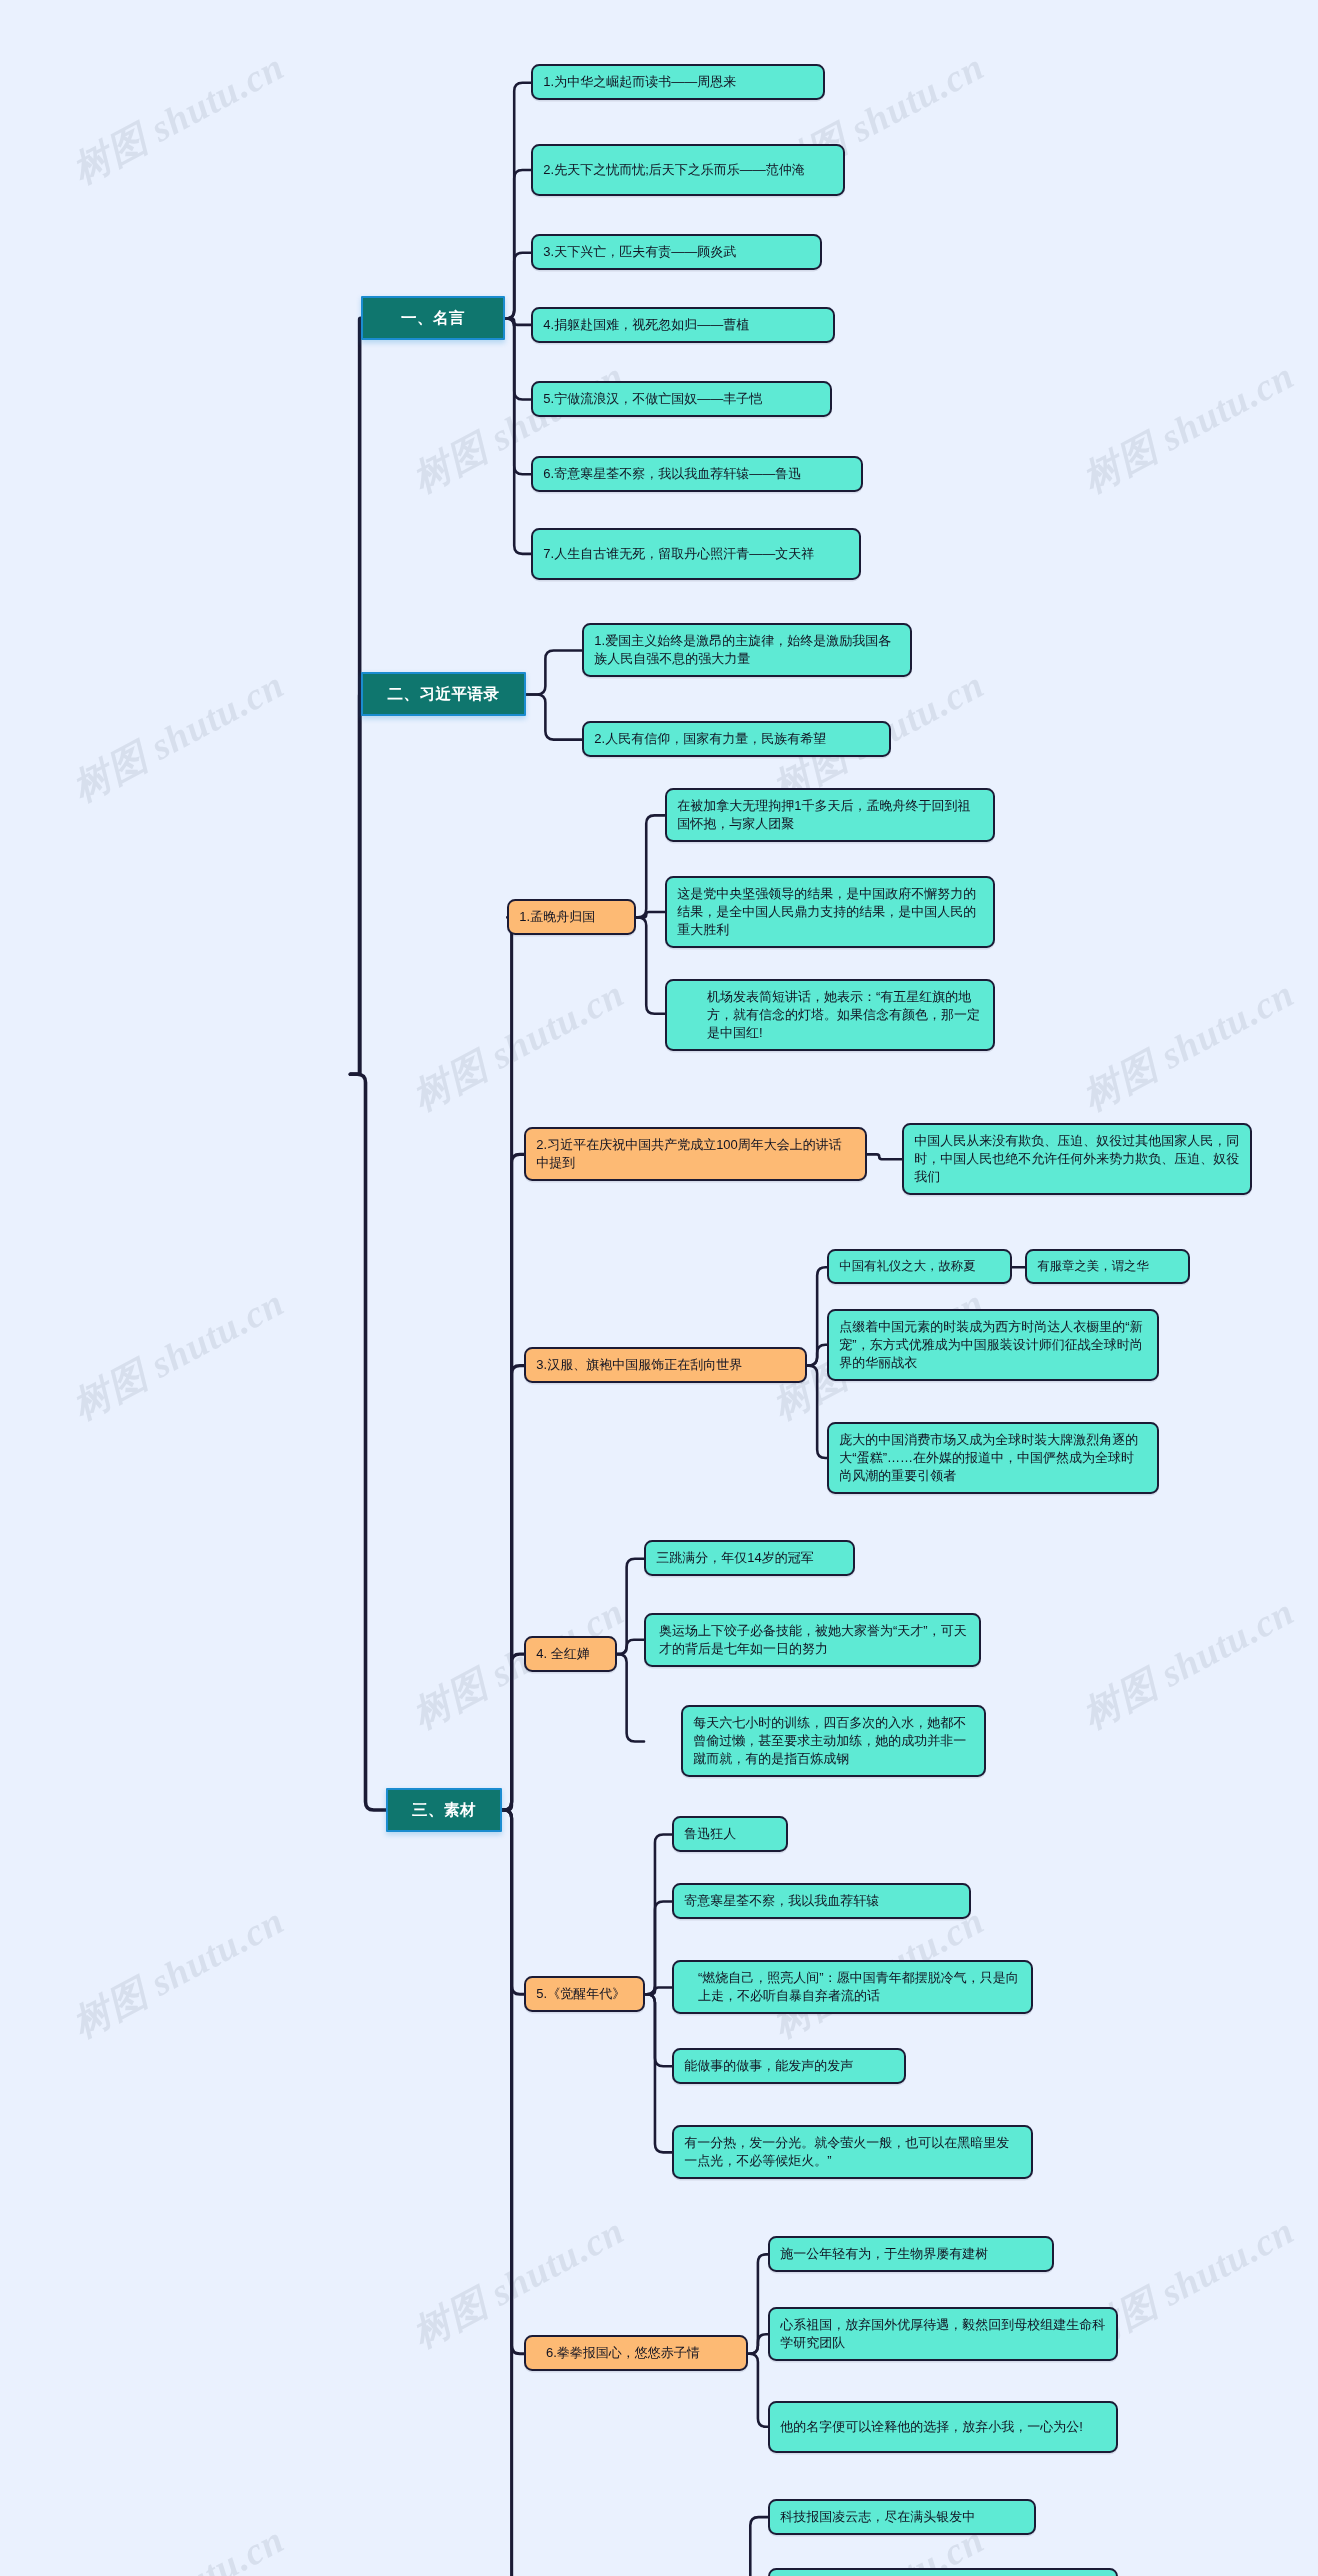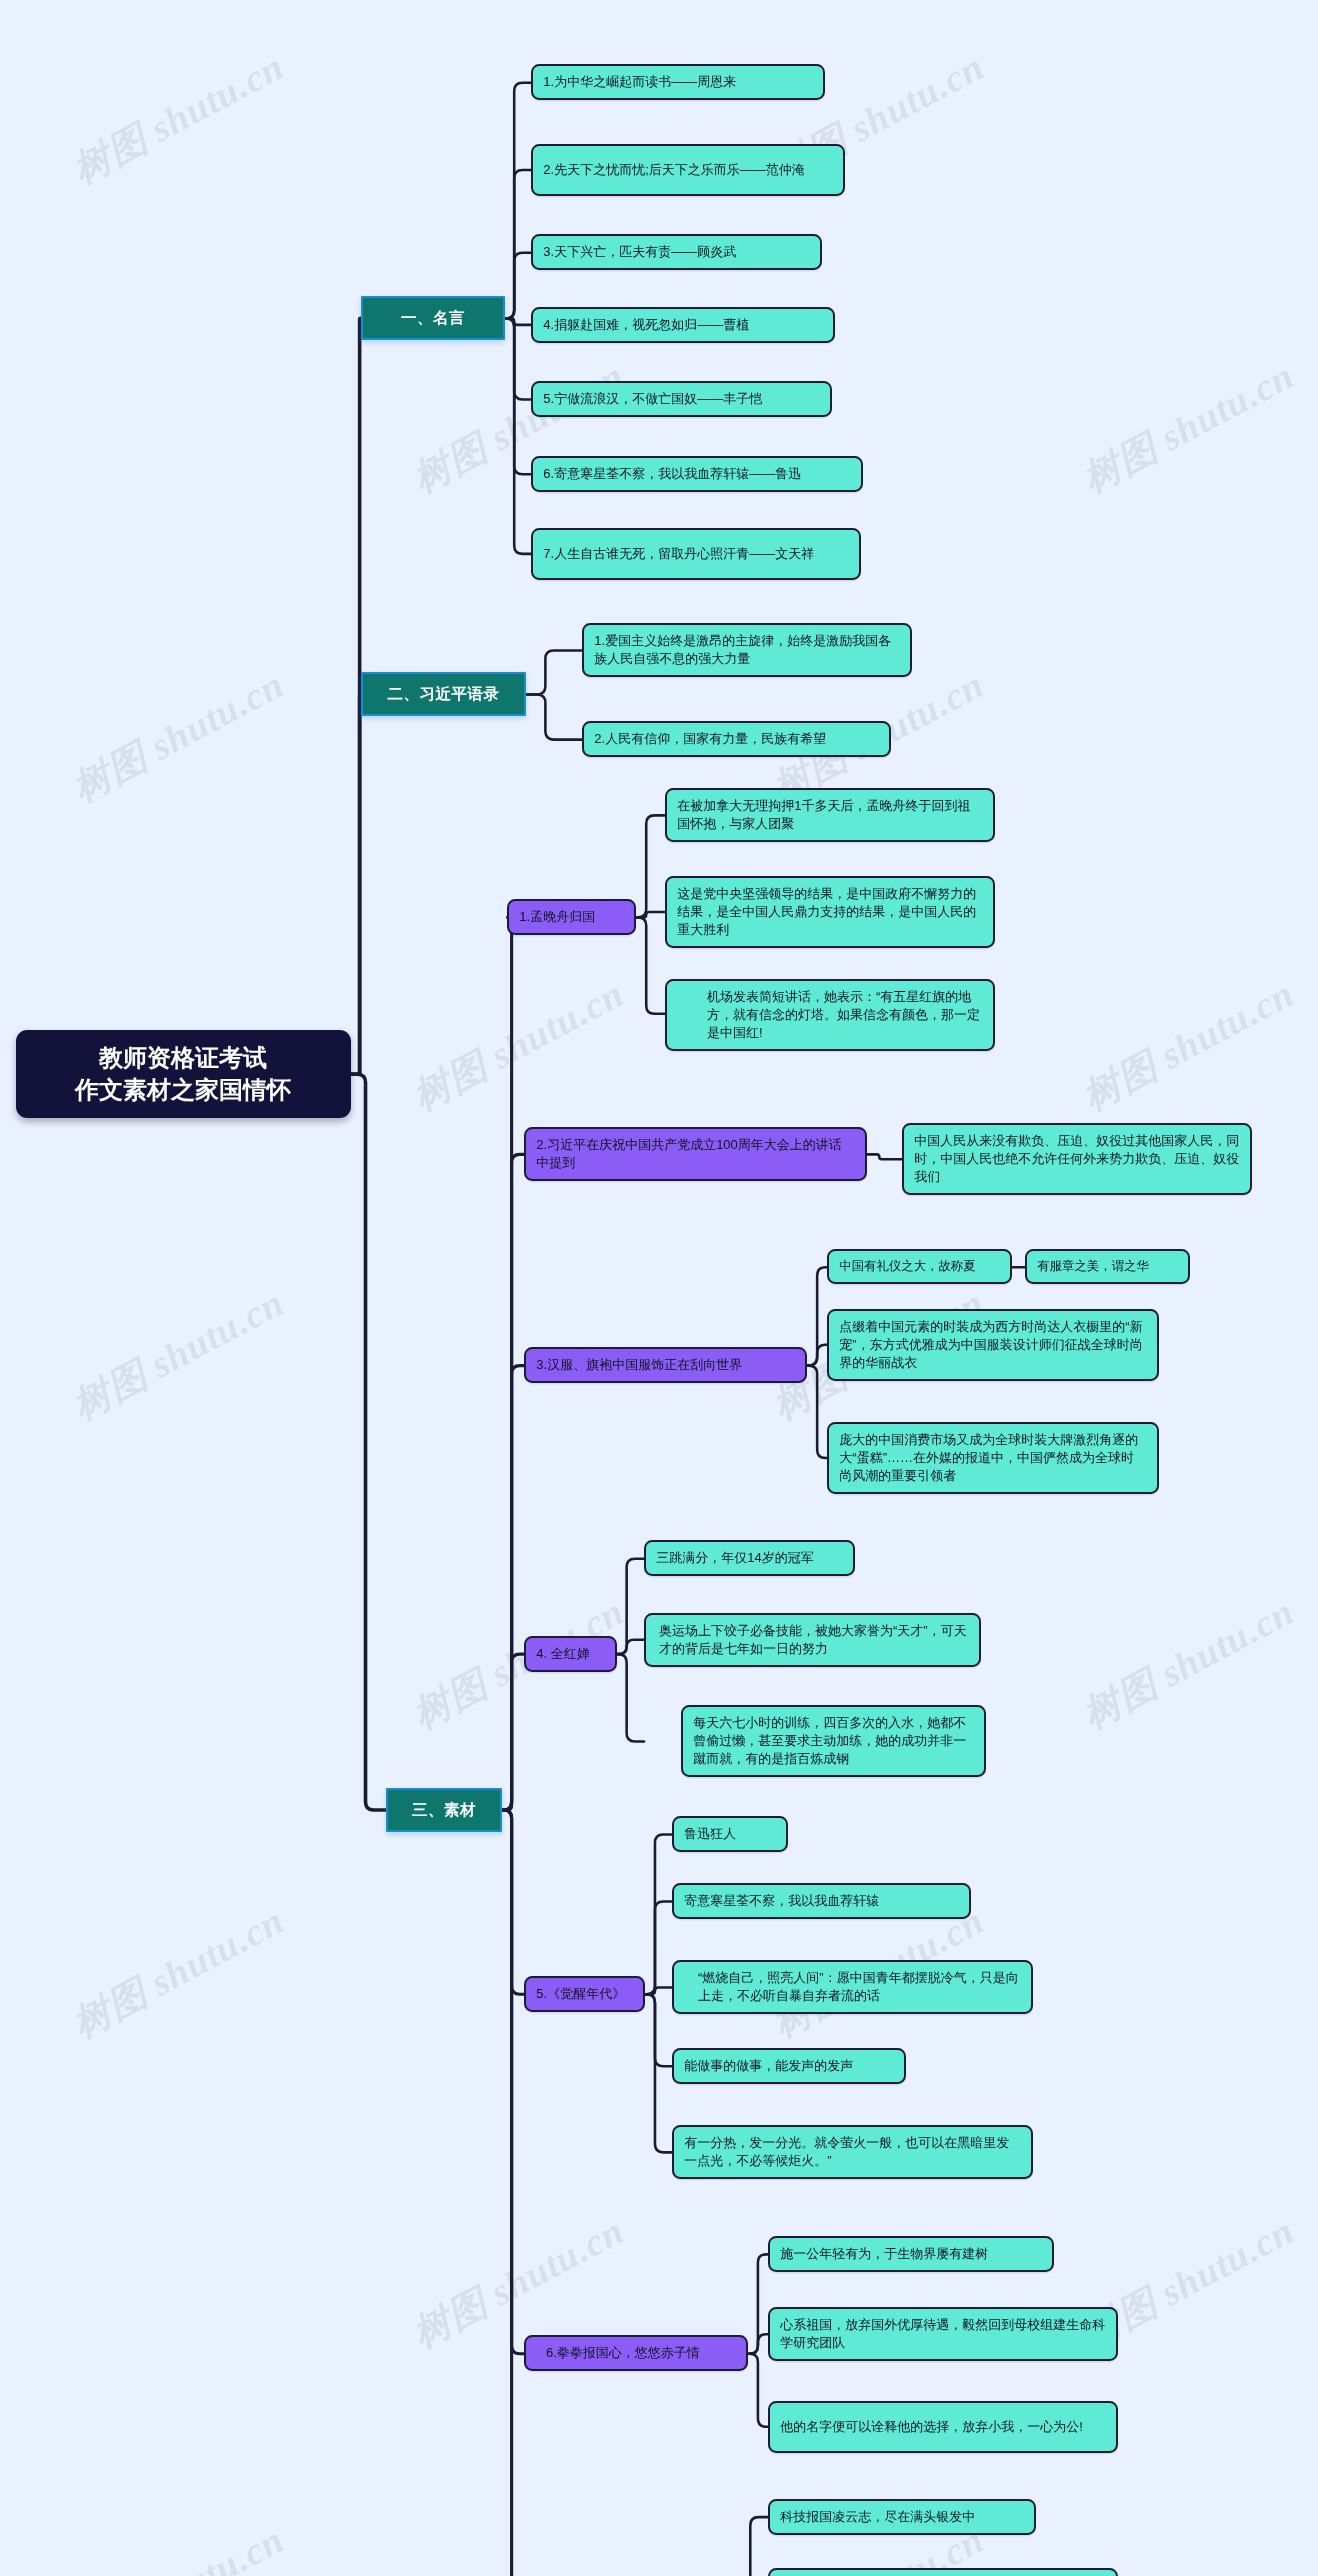--- a/index.html
+++ b/index.html
@@ -97,21 +97,21 @@
     background: #5eead4;
     color: #111322;
     font-size: 13px;
     font-weight: 500;
     border-radius: 8.2px;
   }
   .node.leaf.small {
     font-size: 12.4px;
   }
   .node.branch {
-    background: #8b5cf6;
+    background: #fdba74;
     color: #111322;
     font-size: 13px;
     font-weight: 500;
     border-radius: 8.2px;
   }
 
   .node .txt { display: block; width: 100%; }
 </style>
 </head>
 <body>
@@ -176,23 +176,20 @@
       <path d="M1253,3870.5 L1255.2,3870.5 Q1271.2,3870.5 1271.2,3886.5 L1271.2,4161.5 Q1271.2,4177.5 1287.2,4177.5 L1305,4177.5" fill="none" stroke="#1b1b35" stroke-width="5" stroke-linecap="round" stroke-linejoin="round"></path>
       <path d="M1453,4568.5 L1455,4568.5 Q1471,4568.5 1471,4552.5 L1471,4391.5 Q1471,4375.5 1487,4375.5 L1490,4375.5" fill="none" stroke="#1b1b35" stroke-width="5" stroke-linecap="round" stroke-linejoin="round"></path>
       <path d="M1453,4568.5 L1455,4568.5 Q1471,4568.5 1471,4552.5 L1471,4546.5 Q1471,4530.5 1487,4530.5 L1490,4530.5" fill="none" stroke="#1b1b35" stroke-width="5" stroke-linecap="round" stroke-linejoin="round"></path>
       <path d="M1453,4568.5 L1455,4568.5 Q1471,4568.5 1471,4584.5 L1471,4694 Q1471,4710 1487,4710 L1490,4710" fill="none" stroke="#1b1b35" stroke-width="5" stroke-linecap="round" stroke-linejoin="round"></path>
       <path d="M1438,5247.5 L1440.2,5247.5 Q1456.2,5247.5 1456.2,5231.5 L1456.2,4901.5 Q1456.2,4885.5 1472.2,4885.5 L1490,4885.5" fill="none" stroke="#1b1b35" stroke-width="5" stroke-linecap="round" stroke-linejoin="round"></path>
       <path d="M1438,5247.5 L1440.2,5247.5 Q1456.2,5247.5 1456.2,5231.5 L1456.2,5086 Q1456.2,5070 1472.2,5070 L1490,5070" fill="none" stroke="#1b1b35" stroke-width="5" stroke-linecap="round" stroke-linejoin="round"></path>
       <path d="M1438,5247.5 L1440.2,5247.5 Q1456.2,5247.5 1456.2,5263.5 L1456.2,5324 Q1456.2,5340 1472.2,5340 L1490,5340" fill="none" stroke="#1b1b35" stroke-width="5" stroke-linecap="round" stroke-linejoin="round"></path>
       <path d="M1438,5247.5 L1440.2,5247.5 Q1456.2,5247.5 1456.2,5263.5 L1456.2,5559 Q1456.2,5575 1472.2,5575 L1490,5575" fill="none" stroke="#1b1b35" stroke-width="5" stroke-linecap="round" stroke-linejoin="round"></path>
     </svg>
 
-  <div class="node root" style="left:15.5px; top:1030px; width:335px; min-height:88px;">
-    <span class="txt">教师资格证考试<br>作文素材之家国情怀</span>
-  </div>
 
   <div class="node sec" style="left:361px; top:296px; width:144px; min-height:44px;">
     <span class="txt">一、名言</span>
   </div>
 
   <div class="node leaf" style="left:531px; top:64px; width:294px; min-height:34px;">
     <span class="txt">1.为中华之崛起而读书——周恩来</span>
   </div>
   <div class="node leaf" style="left:531px; top:144px; width:314px; min-height:52px;">
     <span class="txt">2.先天下之忧而忧;后天下之乐而乐——范仲淹</span>

